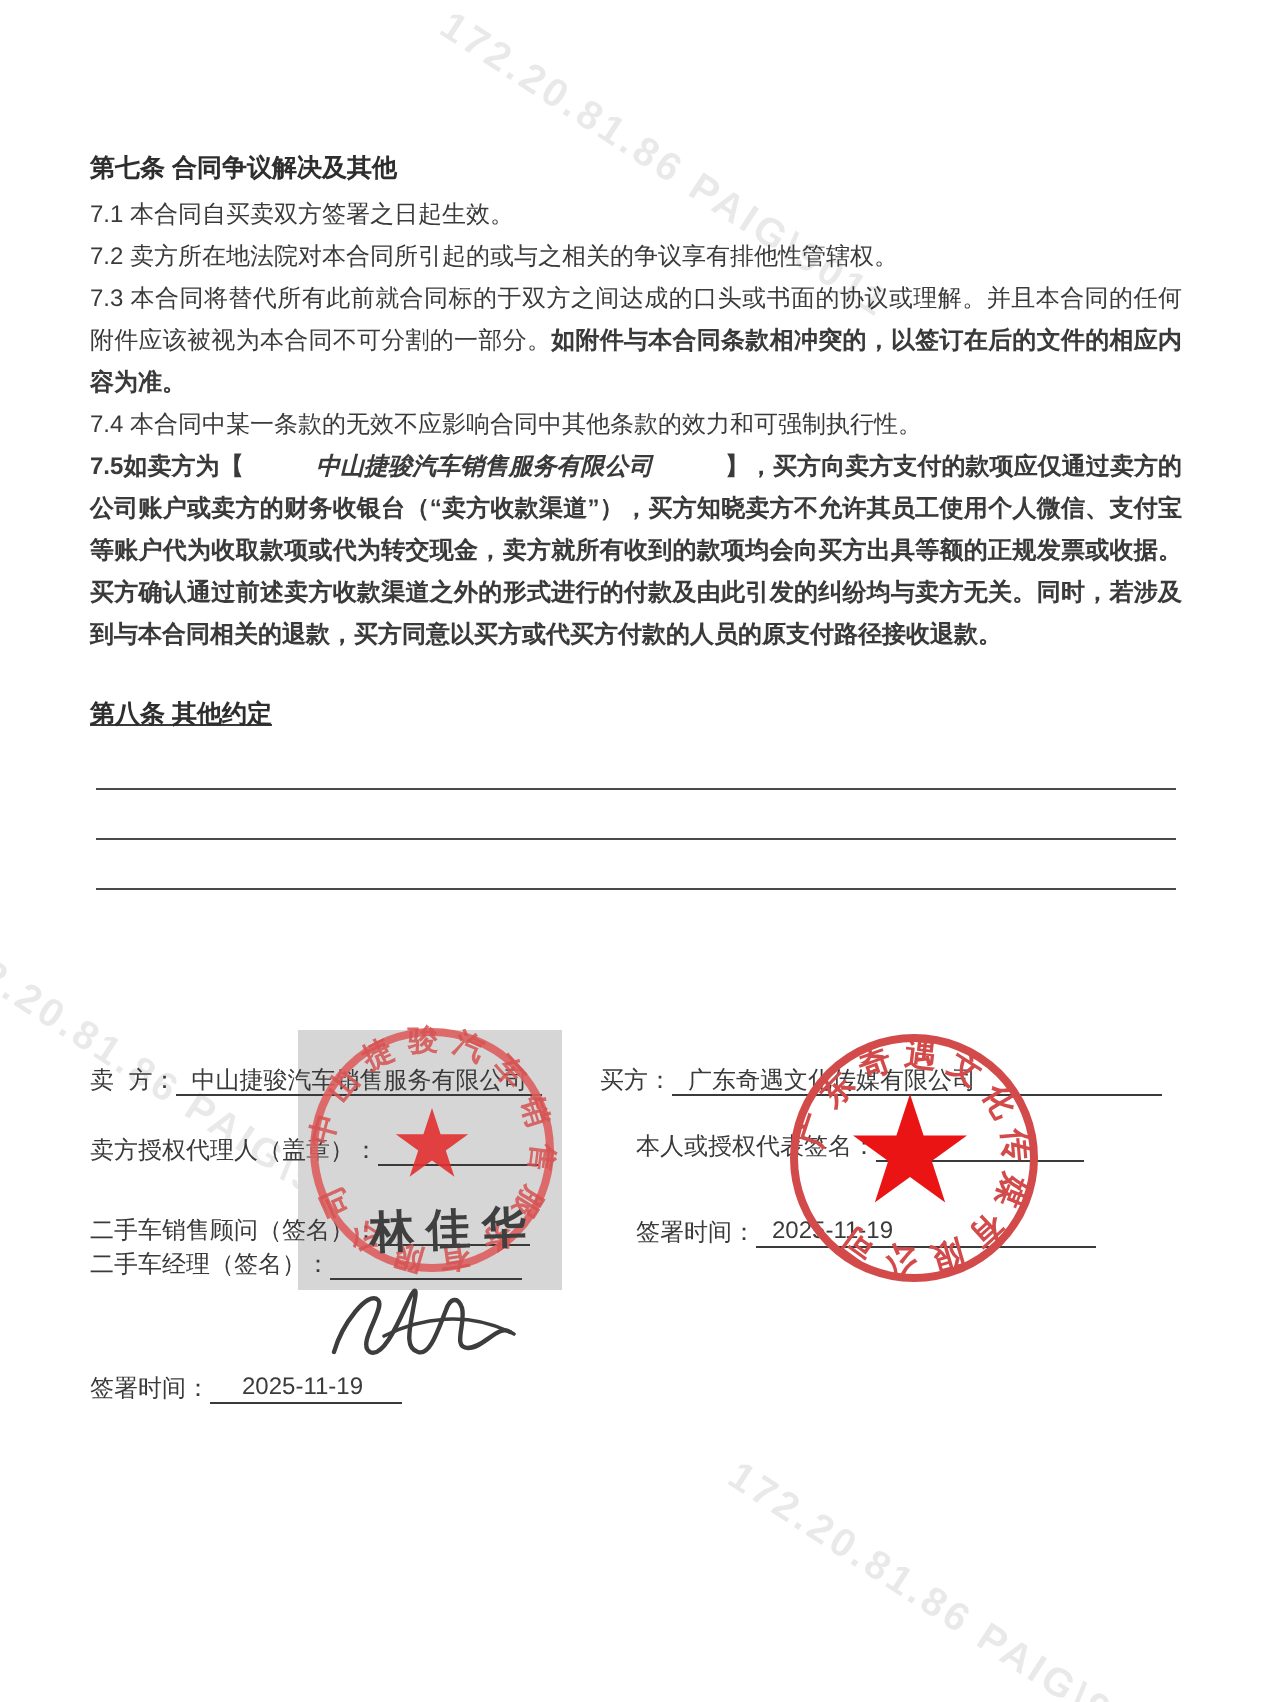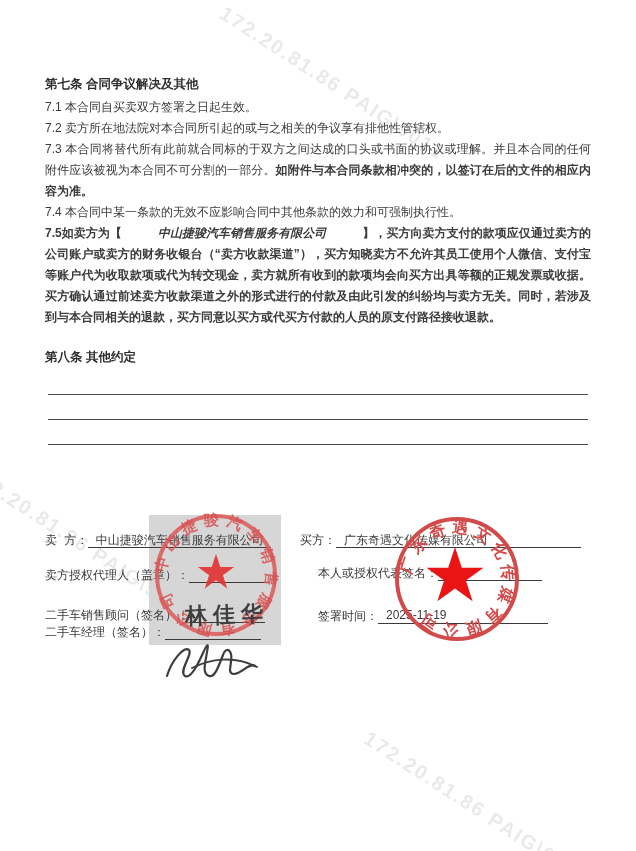--- a/index.html
+++ b/index.html
@@ -12,21 +12,21 @@
   .wm2{left:-24px;top:462px;}
   .wm3{left:372px;top:727px;}
   
   .content{position:absolute;left:45px;top:31px;width:546px;z-index:3;
            font-size:12px;line-height:21px;text-align:justify;margin-top:44px;}
   .h{font-weight:bold;font-size:12.5px;line-height:18px;margin:0 0 4px 0;color:#2e2e2e;}
   .content p{margin:0;}
   .bold{font-weight:bold;}
   .bi{font-weight:bold;font-style:italic;}
   
-  .article8{position:absolute;left:45px;top:348px;width:546px;z-index:3;}
+  .article8{position:absolute;left:45px;top:348px;width:546px;z-index:3;text-decoration:underline;}
   .blank-line{height:24px;border-bottom:1.5px solid #4a4a4a;width:540px;margin-left:3px;}
   .blank-line:first-of-type{margin-top:12px;}
   
   .sig{position:absolute;z-index:3;font-size:12px;white-space:nowrap;}
   .lbl{display:inline-block;vertical-align:bottom;height:16px;font-family:Liberation Mono, monospace;}
   .fill{display:inline-block;vertical-align:bottom;height:15px;border-bottom:1.2px solid #3a3a3a;
         text-align:center;}
   .fill.lt{text-align:left;padding-left:8px;}
   
   .graybox{position:absolute;left:149px;top:515px;width:132px;height:130px;background:#d6d6d6;z-index:2;}
@@ -79,20 +79,23 @@
   <div class="sig" style="left:45px;top:607px;">
     <span class="lbl">二手车销售顾问（签名）：</span><span class="fill" style="width:76px;"></span>
   </div>
   <div class="sig" style="left:318px;top:608px;">
     <span class="lbl">签署时间：</span><span class="fill lt" style="width:162px;">2025-11-19</span>
   </div>
 
   <div class="sig" style="left:45px;top:624px;">
     <span class="lbl">二手车经理（签名）：</span><span class="fill" style="width:96px;"></span>
   </div>
+  <div class="sig" style="left:45px;top:686px;">
+    <span class="lbl">签署时间：</span><span class="fill lt" style="width:80px;padding-left:16px;">2025-11-19</span>
+  </div>
 
   <svg class="sealsvg" style="left:150px;top:511px;" width="134" height="134" viewBox="0 0 134 134">
     <defs>
       <path id="lring" d="M 16,64 A 50,50 0 1 1 116,64 A 50,50 0 1 1 16,64"></path>
     </defs>
     <circle cx="66" cy="64" r="59" fill="none" stroke="#dd5e5e" stroke-width="4" opacity="0.9"></circle>
     <text font-size="15" font-weight="bold" fill="#d65252" letter-spacing="6.5" opacity="0.85">
       <textPath href="#lring" startOffset="2">中山捷骏汽车销售服务有限公司</textPath>
     </text>
     <polygon fill="#e13030" opacity="0.9" points="66,43 70.3,56.1 84.1,56.1 72.9,64.3 77.2,77.4 66,69.3 54.8,77.4 59.1,64.3 47.9,56.1 61.7,56.1"></polygon>

